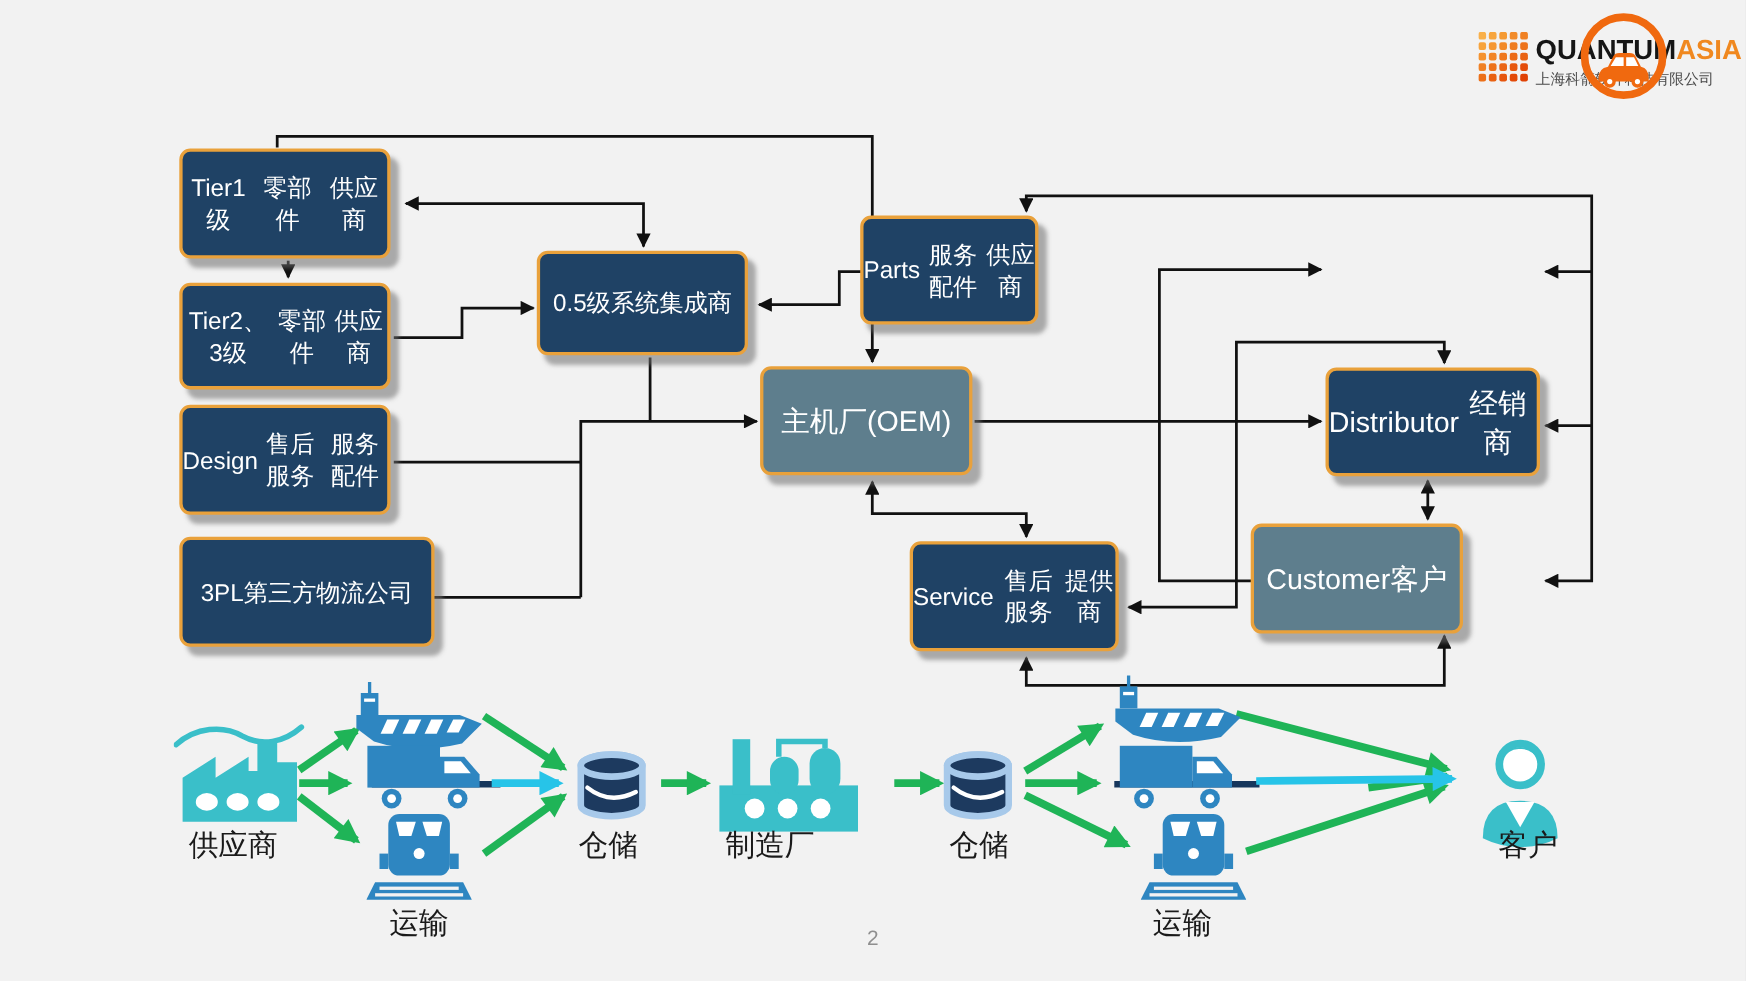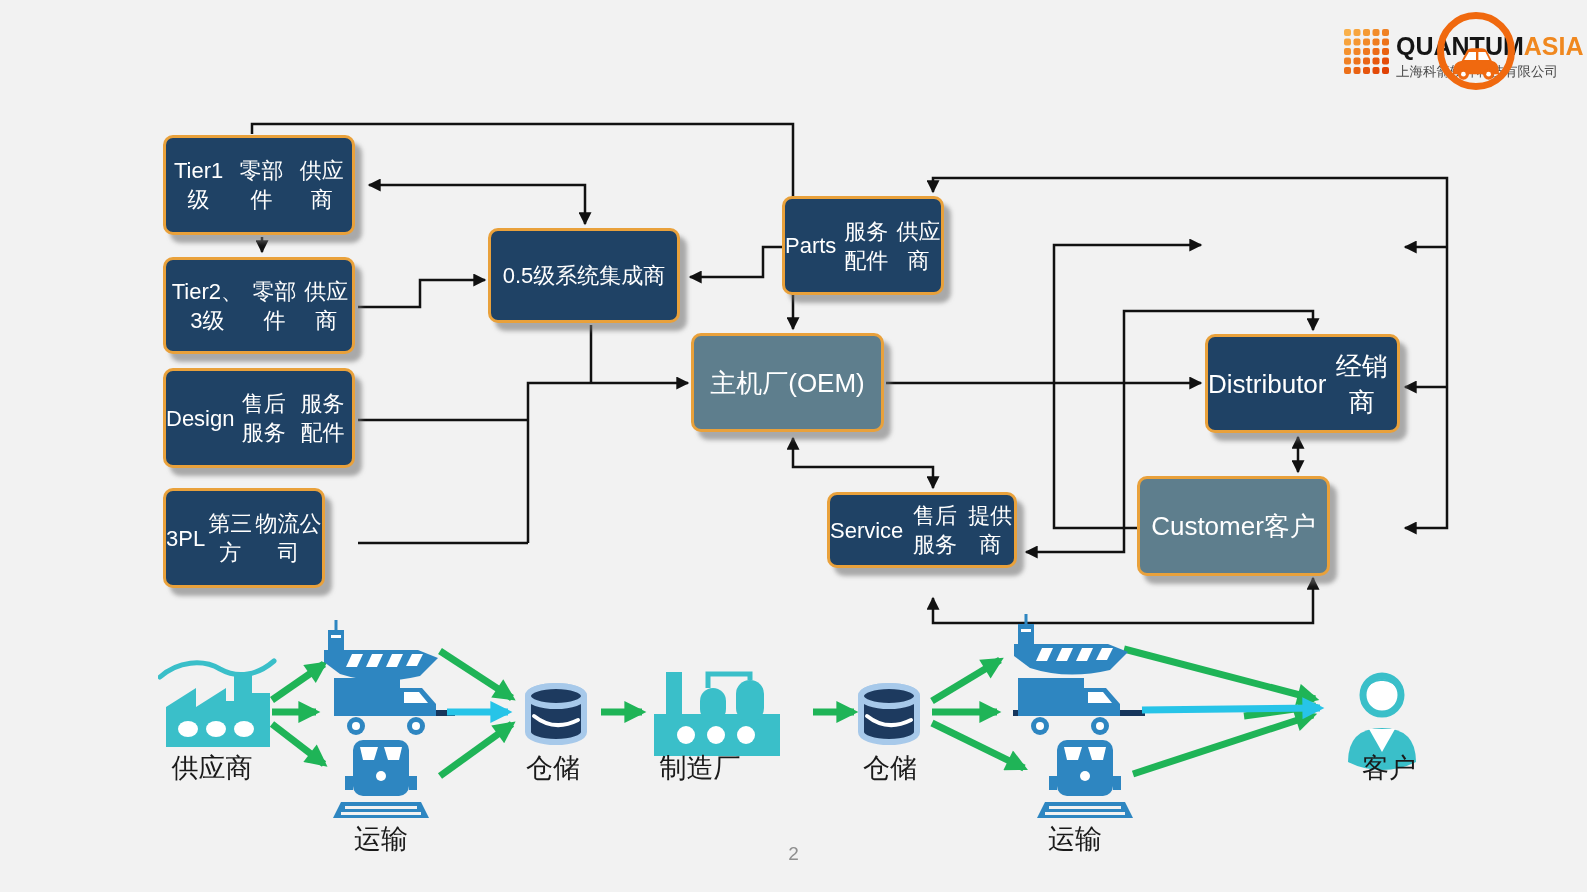--- a/index.html
+++ b/index.html
@@ -140,21 +140,21 @@
   <div class="node" style="left:163px;top:257px;width:192px;height:97px">
     <span>Tier2、3级</span>
     <span>零部件</span>
     <span>供应商</span>
   </div>
   <div class="node" style="left:163px;top:368px;width:192px;height:100px">
     <span>Design</span>
     <span>售后服务</span>
     <span>服务配件</span>
   </div>
-  <div class="node" style="left:163px;top:488px;width:162px;height:100px">
+  <div class="node" style="left:163px;top:488px;width:232px;height:100px">
     <span>3PL</span>
     <span>第三方</span>
     <span>物流公司</span>
   </div>
   <div class="node" style="left:488px;top:228px;width:192px;height:95px">
     <span>0.5级</span>
     <span>系统</span>
     <span>集成商</span>
   </div>
   <div class="node" style="left:782px;top:196px;width:162px;height:99px">
@@ -167,21 +167,21 @@
     <span>(OEM)</span>
   </div>
   <div class="node two" style="left:1205px;top:334px;width:195px;height:99px">
     <span>Distributor</span>
     <span>经销商</span>
   </div>
   <div class="node gray two" style="left:1137px;top:476px;width:193px;height:100px">
     <span>Customer</span>
     <span>客户</span>
   </div>
-  <div class="node" style="left:827px;top:492px;width:190px;height:76px">
+  <div class="node" style="left:827px;top:492px;width:190px;height:100px">
     <span>Service</span>
     <span>售后服务</span>
     <span>提供商</span>
   </div>
 
   <svg class="icon" style="left:158px;top:655px" width="120" height="100" viewBox="0 0 120 100">
     <path d="M2,22 C20,6 45,4 62,14 C80,24 100,20 116,6" fill="none" stroke="#3ABFC9" stroke-width="5" stroke-linecap="round"></path>
     <path d="M8,92 L8,52 L38,33 L38,52 L68,33 L68,46 L76,46 L76,20 L94,20 L94,38 L112,38 L112,92 Z" fill="#3ABFC9"></path>
     <ellipse cx="30" cy="74" rx="10" ry="8" fill="#fff"></ellipse>
     <ellipse cx="58" cy="74" rx="10" ry="8" fill="#fff"></ellipse>

